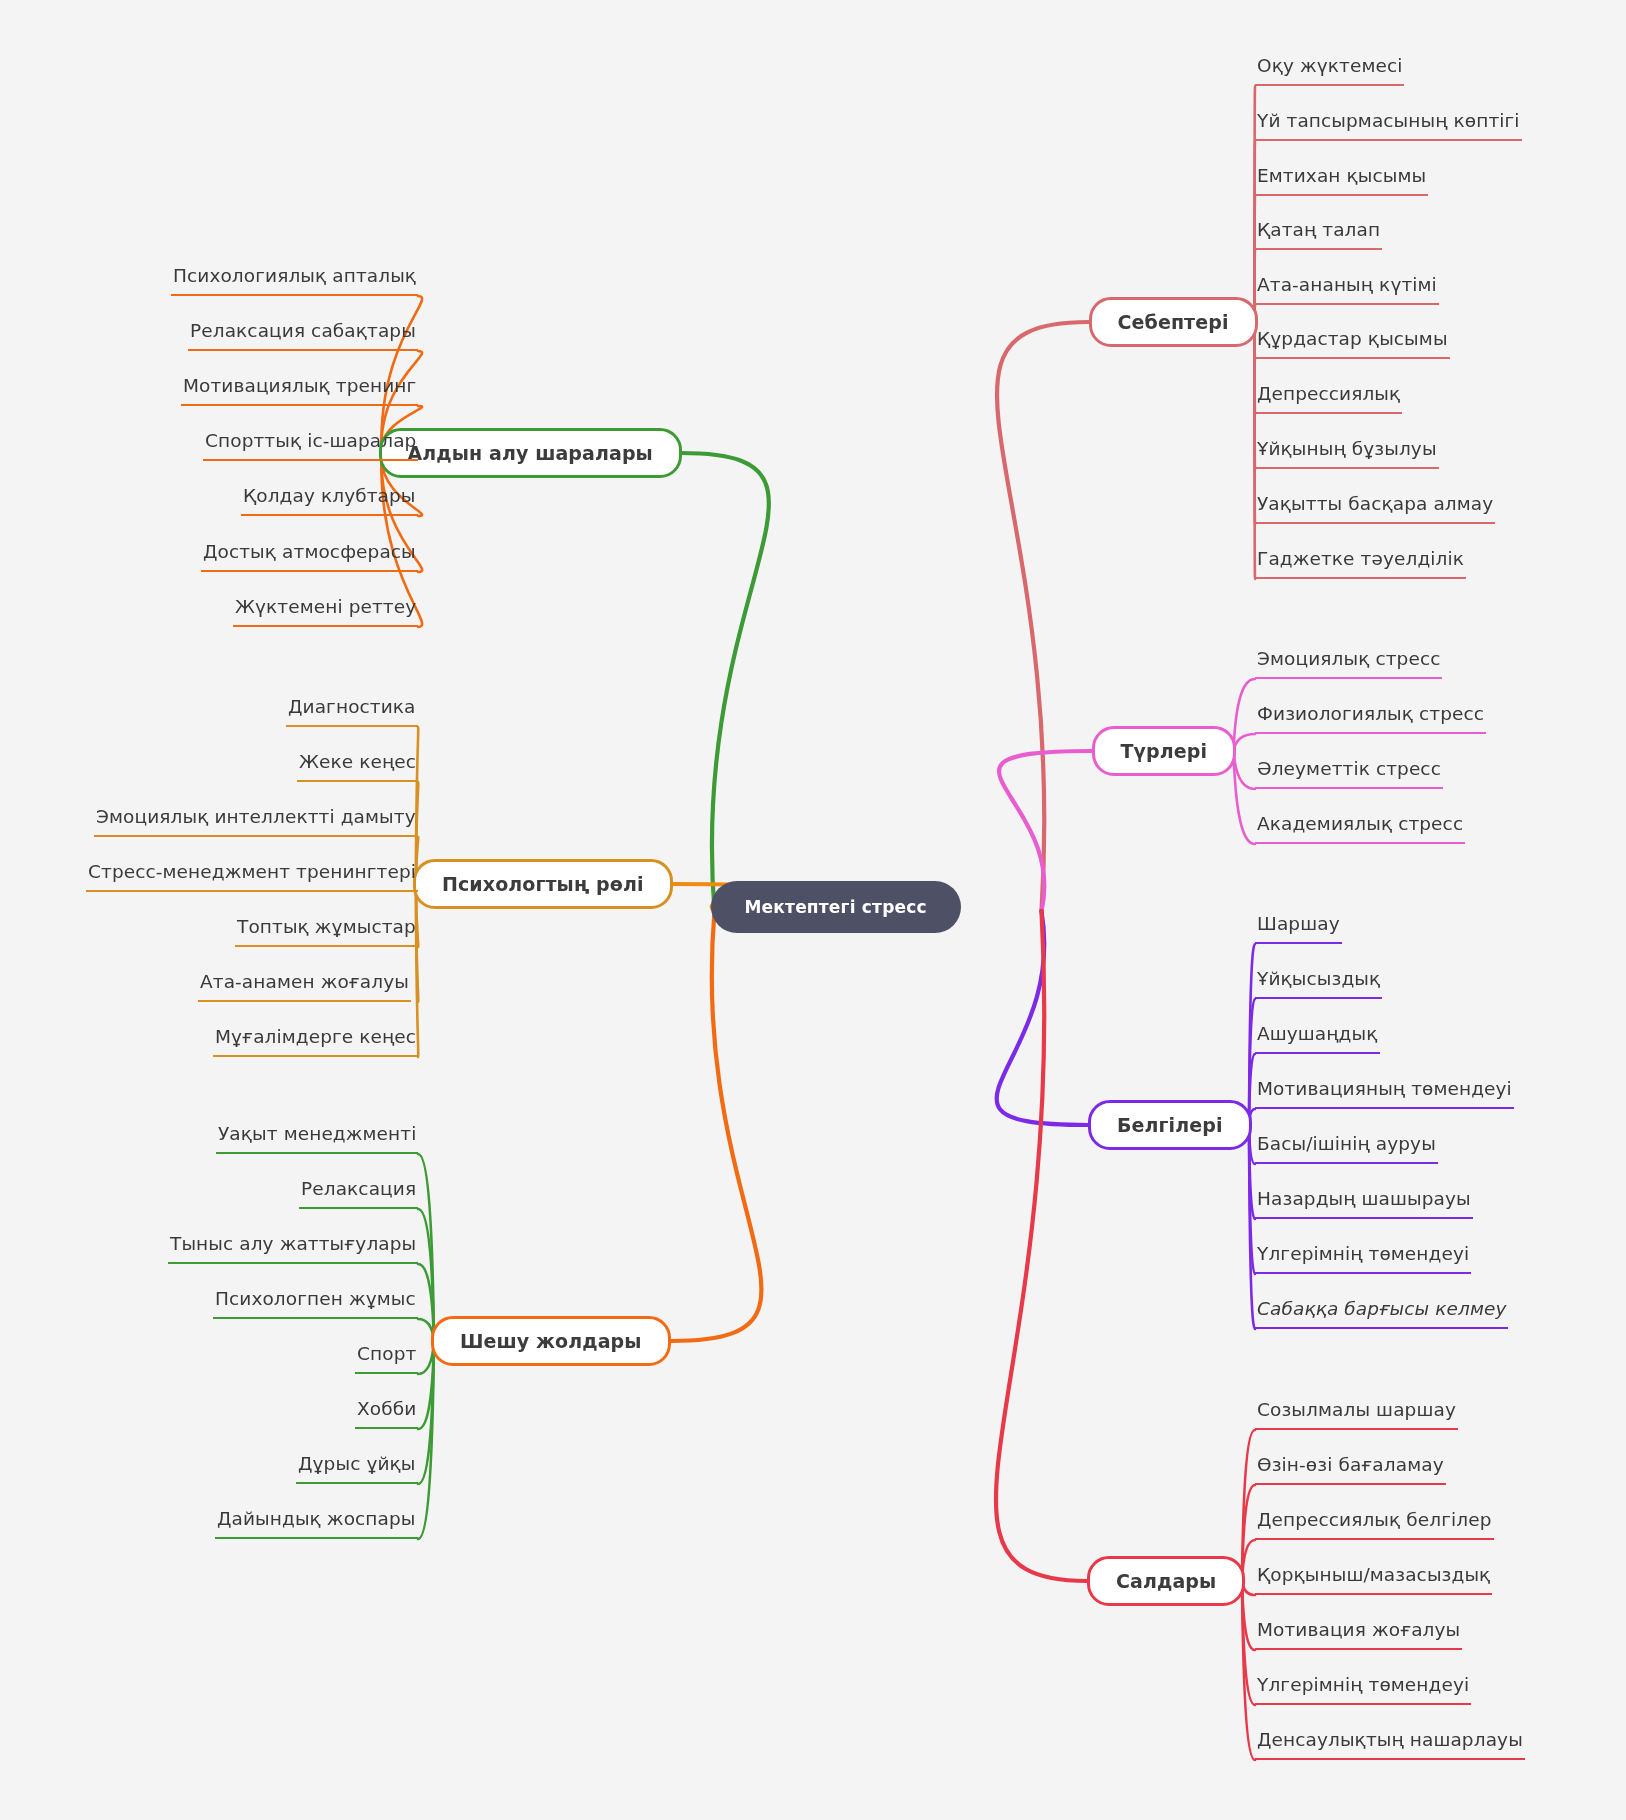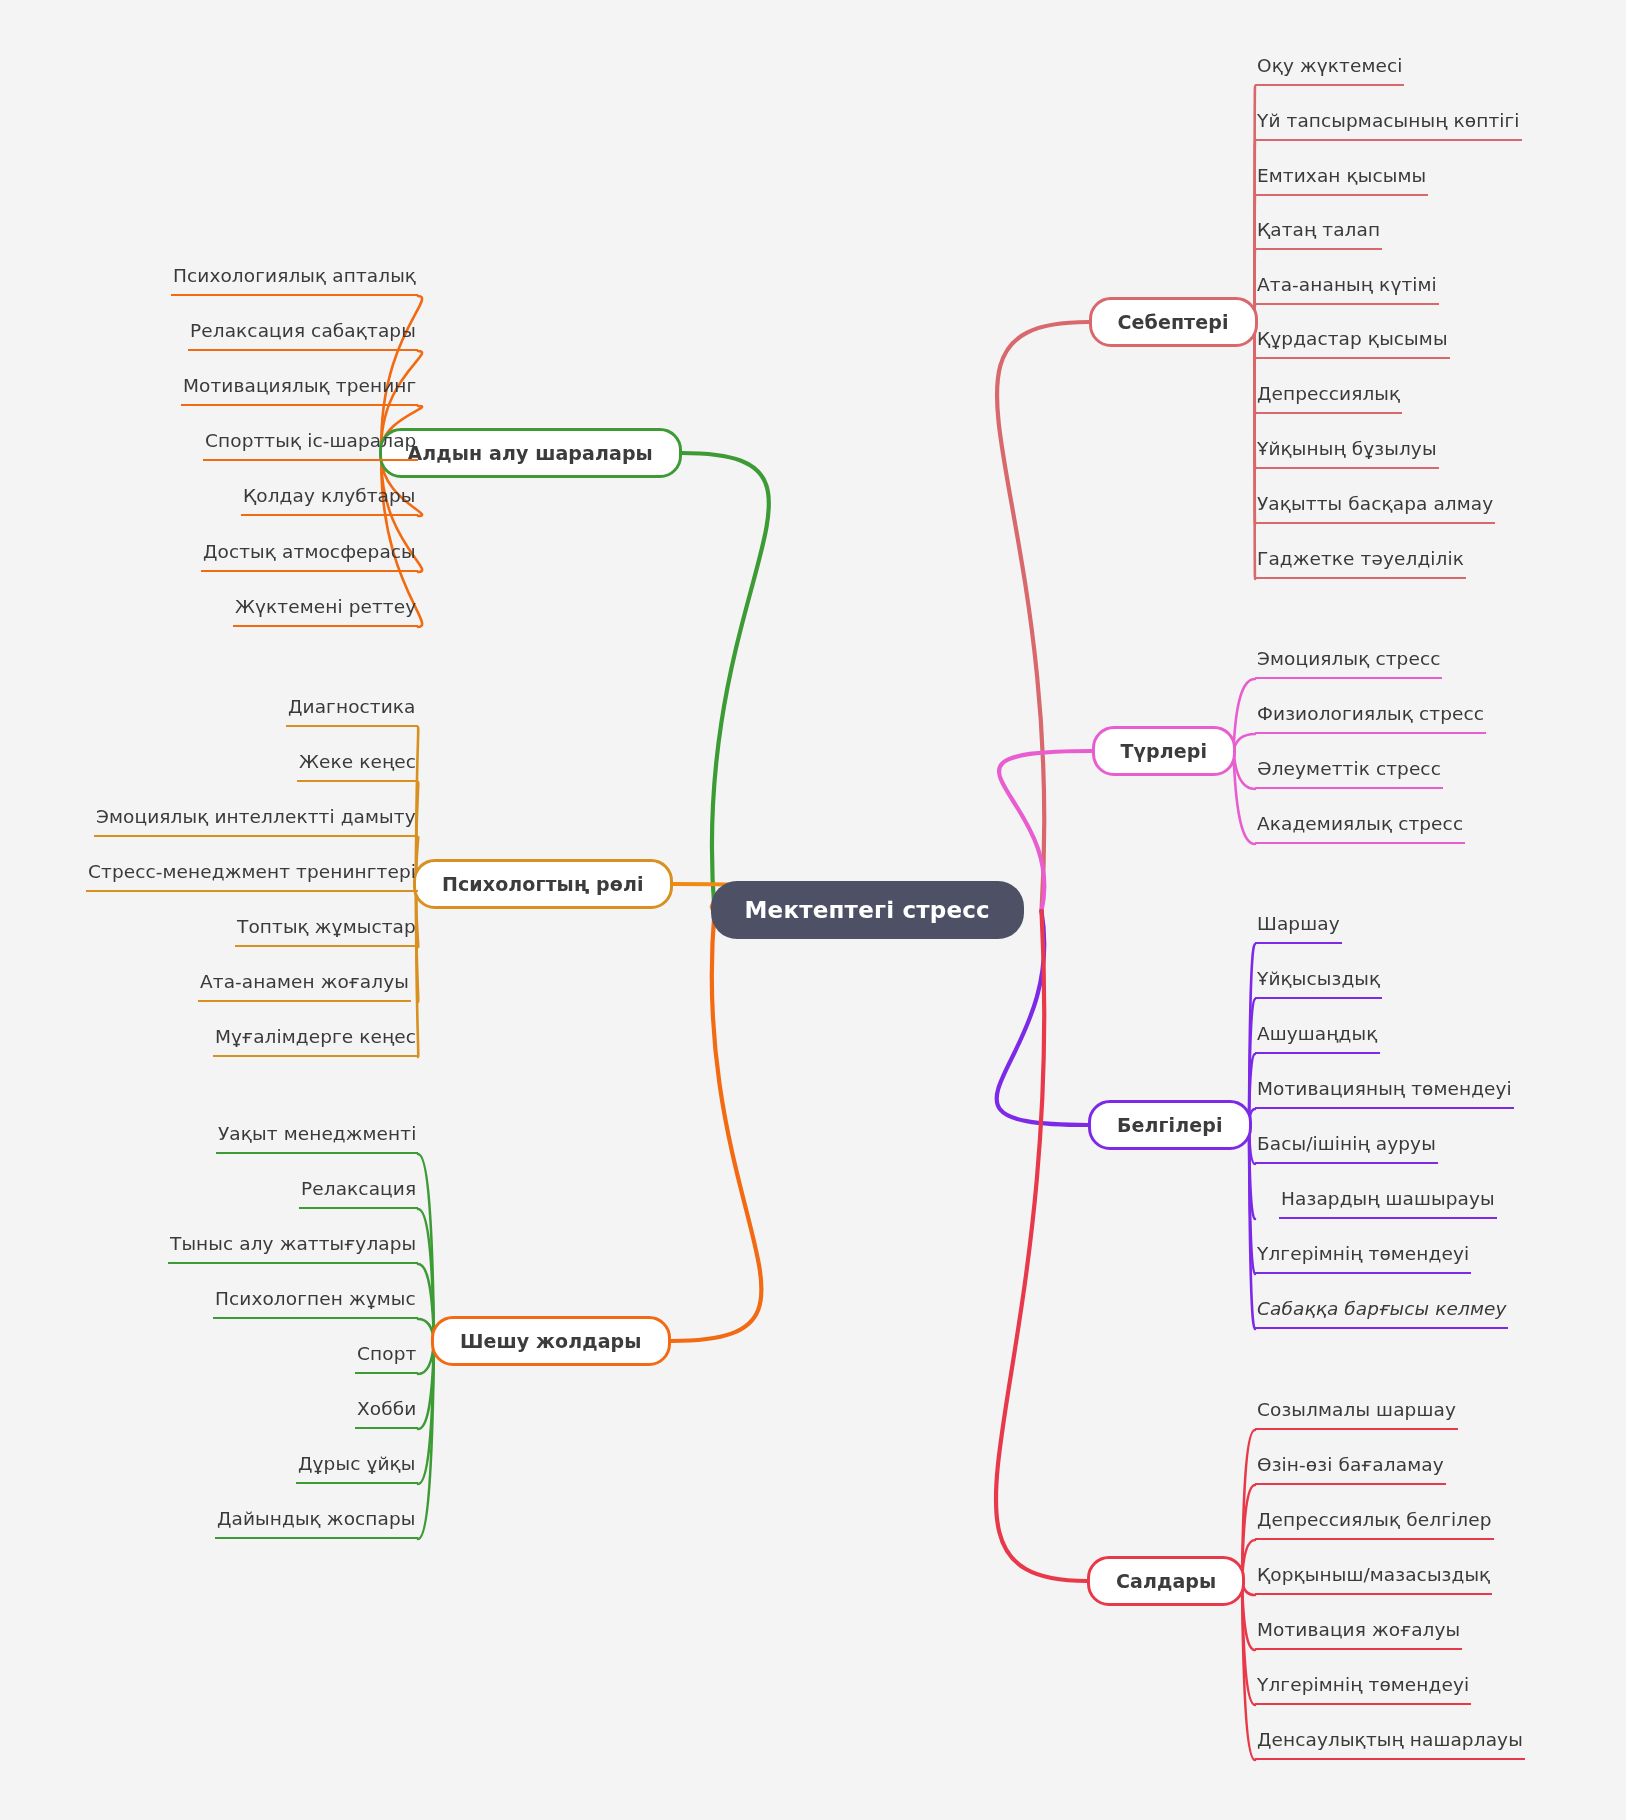--- a/index.html
+++ b/index.html
@@ -12,21 +12,21 @@
   }
   #stage{position:absolute;left:0;top:0;width:1626px;height:1820px;}
   svg#wires{position:absolute;left:0;top:0;width:1626px;height:1820px;pointer-events:none;}
 
   .node{position:absolute;box-sizing:border-box;white-space:nowrap;}
 
   
   .root{
     background:#4e5066;
     color:#ffffff;
-    font-size:23px;
+    font-size:17px;
     font-weight:bold;
     border-radius:26px;
     padding:16px 34px;
     letter-spacing:.2px;
     text-align:right;
   }
 
   
   .branch{
     background:#ffffff;
@@ -132,21 +132,21 @@
       <div class="node leaf r" style="border-bottom-color: rgb(232, 94, 208); left: 1255px; top: 648px;">Эмоциялық стресс</div>
       <div class="node leaf r" style="border-bottom-color: rgb(232, 94, 208); left: 1255px; top: 703px;">Физиологиялық стресс</div>
       <div class="node leaf r" style="border-bottom-color: rgb(232, 94, 208); left: 1255px; top: 758px;">Әлеуметтік стресс</div>
       <div class="node leaf r" style="border-bottom-color: rgb(232, 94, 208); left: 1255px; top: 813px;">Академиялық стресс</div>
       <div class="node branch" style="border-color: rgb(124, 42, 232); left: 1088px; top: 1100px;">Белгілері</div>
       <div class="node leaf r" style="border-bottom-color: rgb(124, 42, 232); left: 1255px; top: 913px;">Шаршау</div>
       <div class="node leaf r" style="border-bottom-color: rgb(124, 42, 232); left: 1255px; top: 968px;">Ұйқысыздық</div>
       <div class="node leaf r" style="border-bottom-color: rgb(124, 42, 232); left: 1255px; top: 1023px;">Ашушаңдық</div>
       <div class="node leaf r" style="border-bottom-color: rgb(124, 42, 232); left: 1255px; top: 1078px;">Мотивацияның төмендеуі</div>
       <div class="node leaf r" style="border-bottom-color: rgb(124, 42, 232); left: 1255px; top: 1133px;">Басы/ішінің ауруы</div>
-      <div class="node leaf r" style="border-bottom-color: rgb(124, 42, 232); left: 1255px; top: 1188px; margin-left: 24px;">Назардың шашырауы</div>
+      <div class="node leaf r" style="border-bottom-color: rgb(124, 42, 232); left: 1255px; top: 1188px;">Назардың шашырауы</div>
       <div class="node leaf r" style="border-bottom-color: rgb(124, 42, 232); left: 1255px; top: 1243px;">Үлгерімнің төмендеуі</div>
       <div class="node leaf r" style="border-bottom-color: rgb(124, 42, 232); left: 1255px; top: 1298px; font-style: italic;">Сабаққа барғысы келмеу</div>
       <div class="node branch" style="border-color: rgb(232, 57, 74); left: 1087px; top: 1556px;">Салдары</div>
       <div class="node leaf r" style="border-bottom-color: rgb(232, 57, 74); left: 1255px; top: 1399px;">Созылмалы шаршау</div>
       <div class="node leaf r" style="border-bottom-color: rgb(232, 57, 74); left: 1255px; top: 1454px;">Өзін-өзі бағаламау</div>
       <div class="node leaf r" style="border-bottom-color: rgb(232, 57, 74); left: 1255px; top: 1509px;">Депрессиялық белгілер</div>
       <div class="node leaf r" style="border-bottom-color: rgb(232, 57, 74); left: 1255px; top: 1564px;">Қорқыныш/мазасыздық</div>
       <div class="node leaf r" style="border-bottom-color: rgb(232, 57, 74); left: 1255px; top: 1619px;">Мотивация жоғалуы</div>
       <div class="node leaf r" style="border-bottom-color: rgb(232, 57, 74); left: 1255px; top: 1674px;">Үлгерімнің төмендеуі</div>
       <div class="node leaf r" style="border-bottom-color: rgb(232, 57, 74); left: 1255px; top: 1729px;">Денсаулықтың нашарлауы</div>

